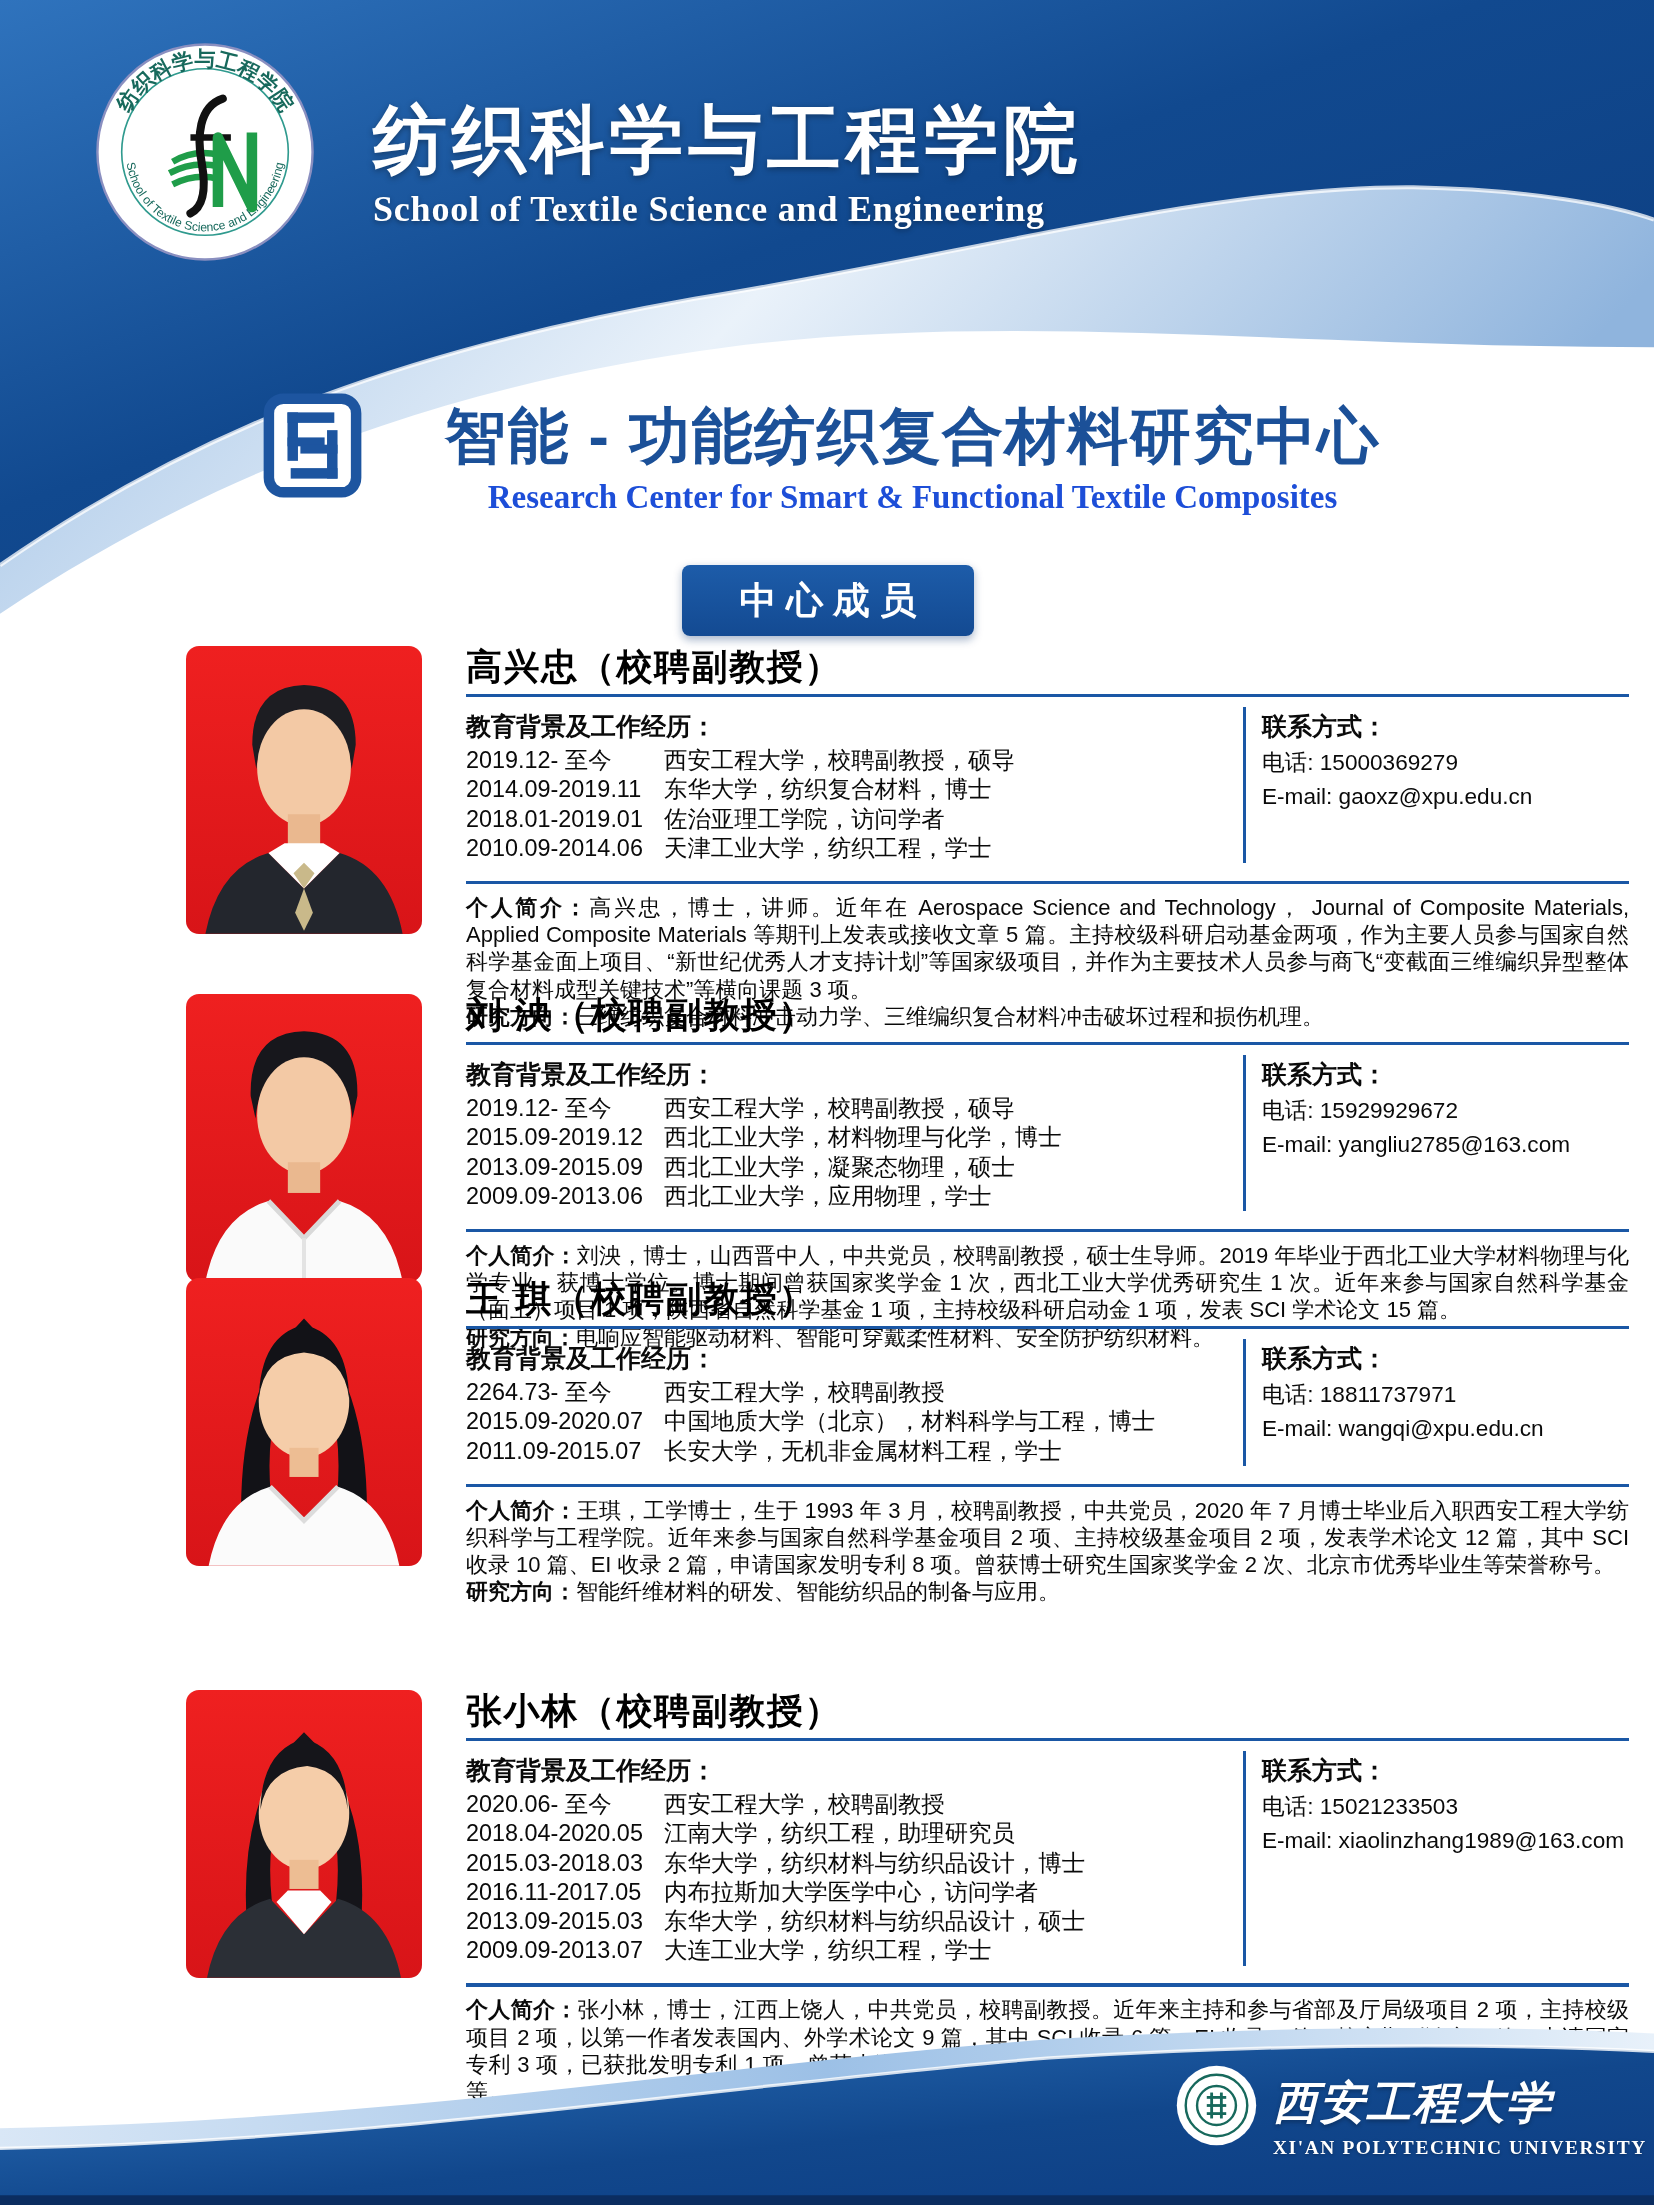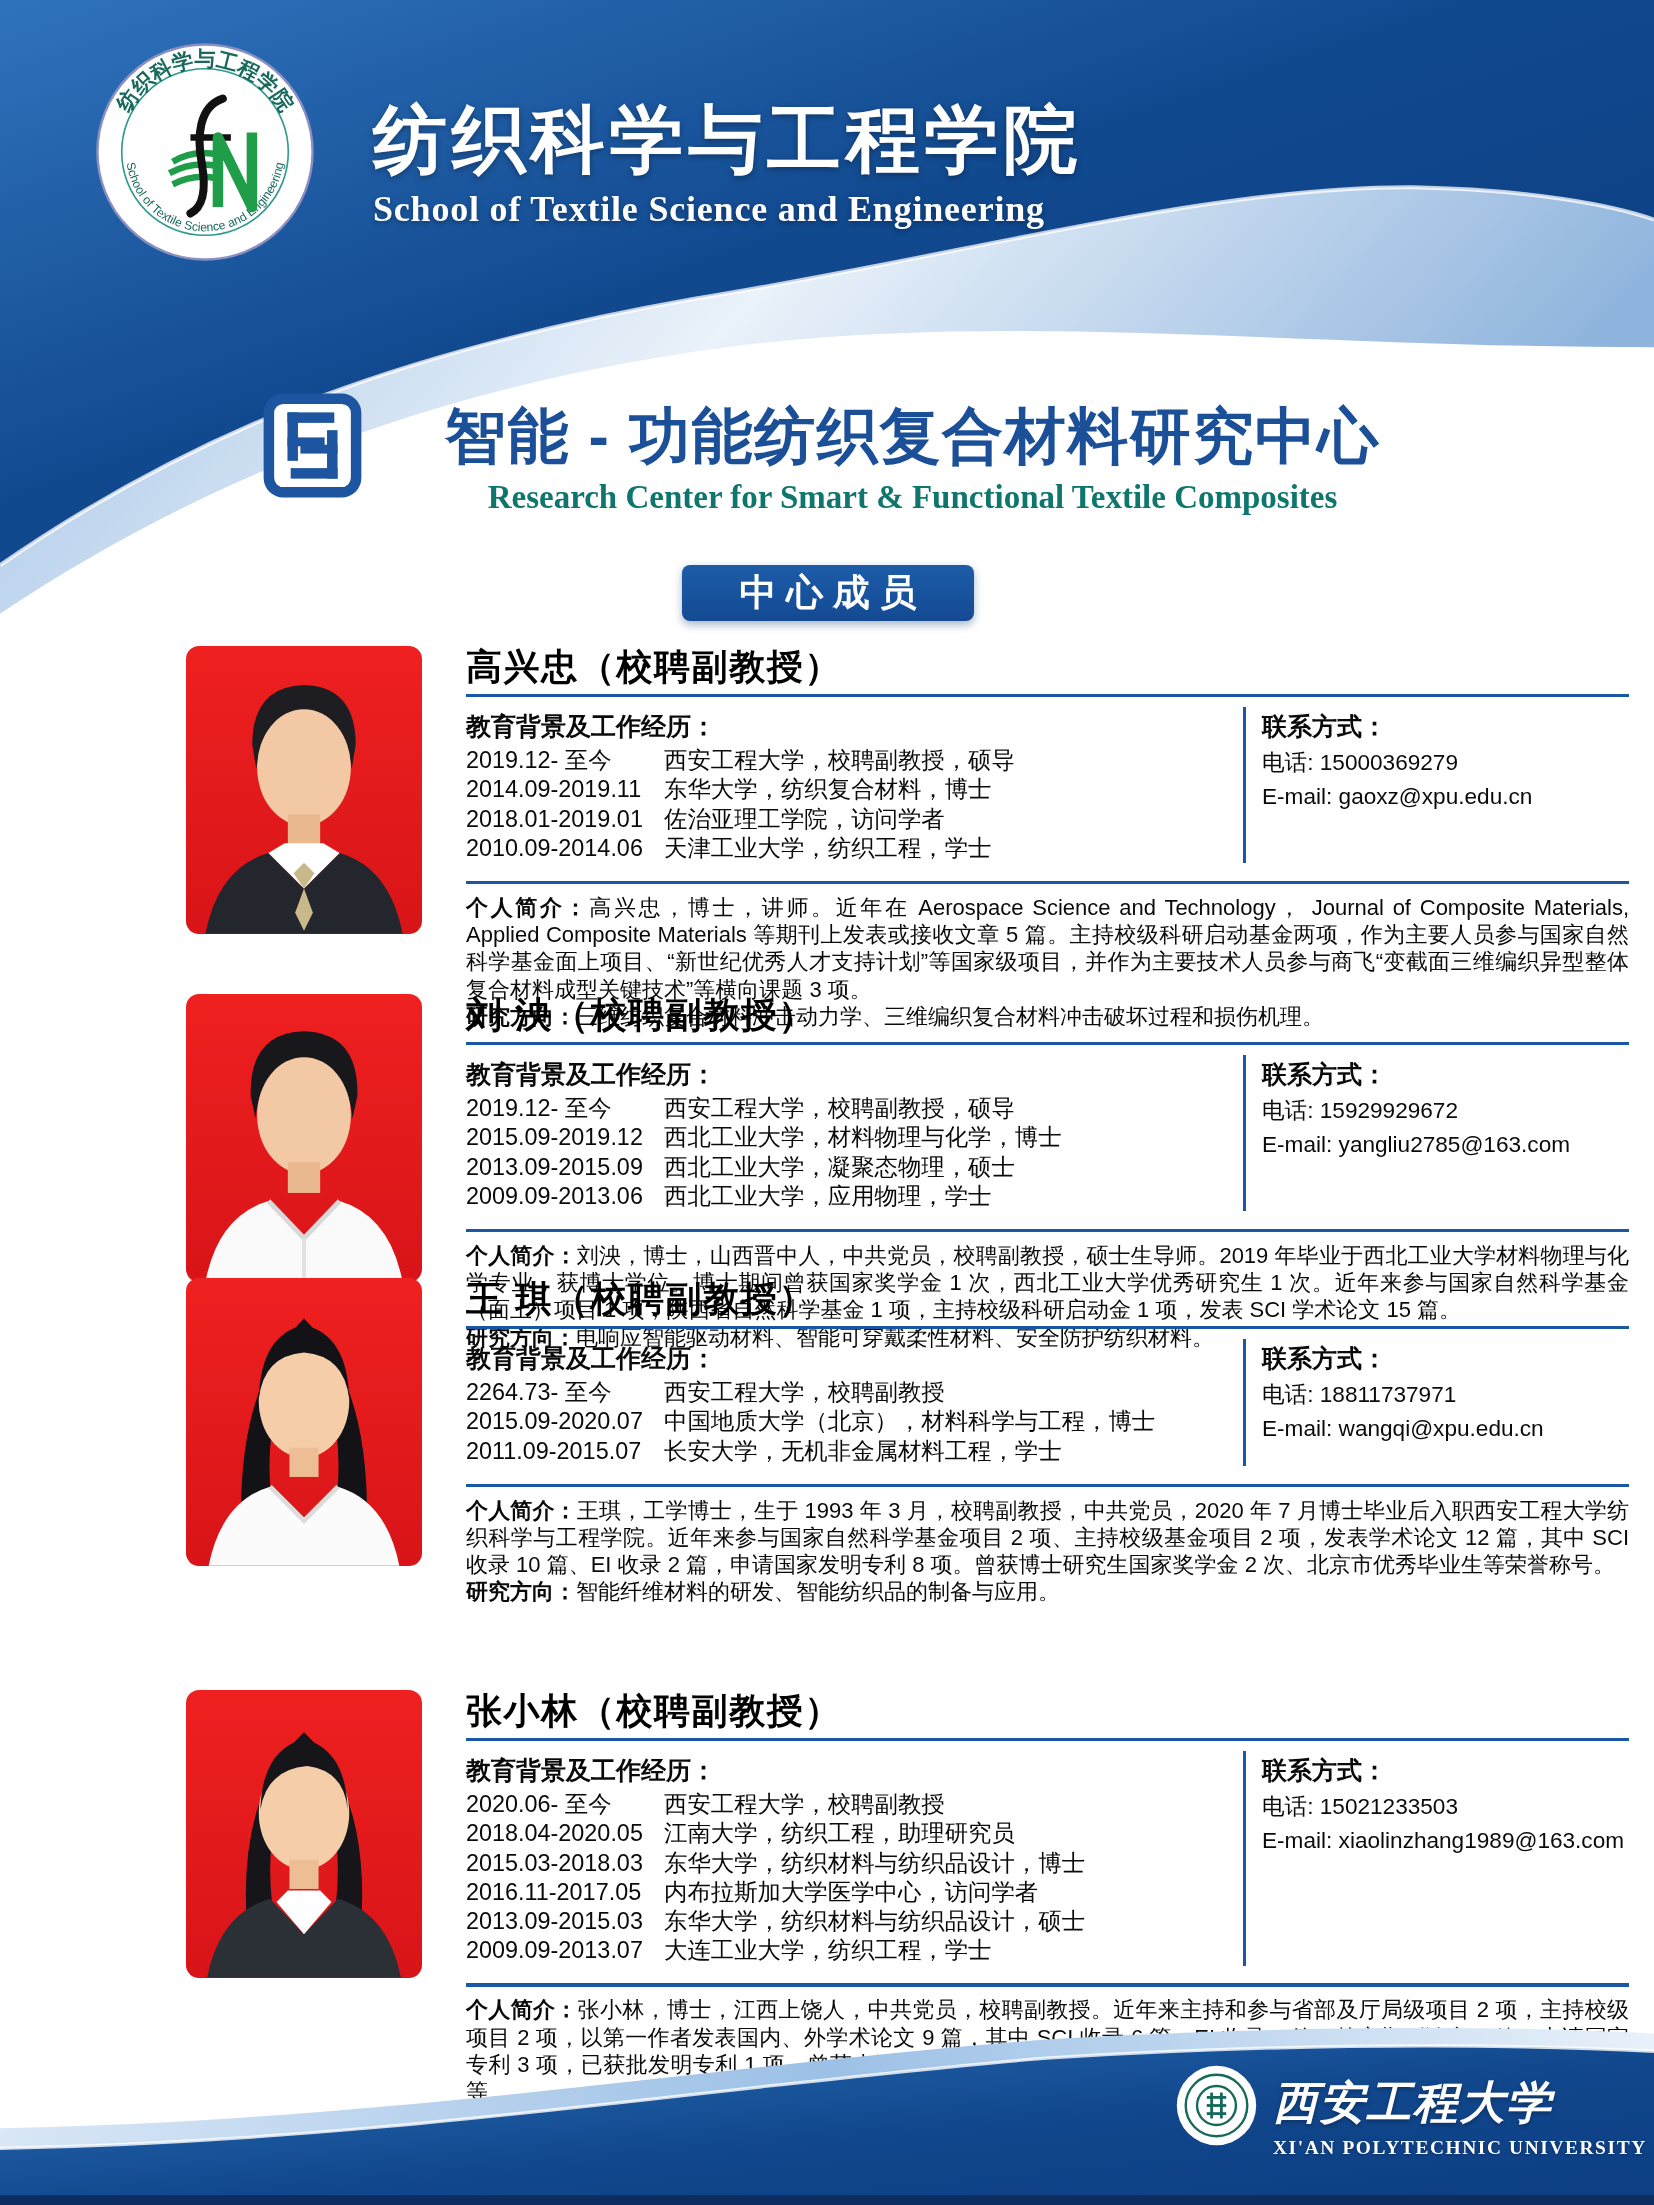--- a/index.html
+++ b/index.html
@@ -19,22 +19,22 @@
                     text-shadow:0 2.4px 6.5px rgba(0,0,0,.35); }
   .school-name-en { font-family:"Liberation Serif","DejaVu Serif",serif;
                     font-size:36px; font-weight:700; margin-top:8px; letter-spacing:0.8px;
                     text-shadow:0 1.6px 4.8px rgba(0,0,0,.35); }
 
   
   .center-icon { position:absolute; left:263px; top:393px; width:99px; height:105px; }
   .center-title-wrap { position:absolute; left:347px; top:396px; width:1131px; text-align:center;margin-top:8px; }
   .center-title { font-size:61px; font-weight:900; color:#1b5098; letter-spacing:1.6px; line-height:1.05; }
   .center-subtitle { font-family:"Liberation Serif","DejaVu Serif",serif;
-                     font-size:33px; font-weight:700; color:#0f766e; margin-top:11.3px; }
-  .members-badge { position:absolute; left:682px; top:565px; width:292px; height:56px;
+                     font-size:33px; font-weight:700; color:#1d4ed8; margin-top:11.3px; }
+  .members-badge { position:absolute; left:682px; top:565px; width:292px; height:71px;
                    background:linear-gradient(180deg,#1d5ca9,#134a92);
                    border-radius:8px; box-shadow:0 3.2px 8px rgba(10,50,110,.35);
                    display:flex; align-items:center; justify-content:center;
                    color:#fff; font-size:37px; font-weight:700; letter-spacing:9.7px; padding-left:9.7px; }
 
   
   .member { position:absolute; left:162px; width:1443px; display:flex; gap:44px;margin-left:24px; }
   .m1 { top:646px; } .m2 { top:994px; } .m3 { top:1278px; } .m4 { top:1690px; }
   .photo { flex:none; width:236px; height:288px; border-radius:13px; overflow:hidden;
            background:linear-gradient(180deg,#ef2020,#d81418); }

